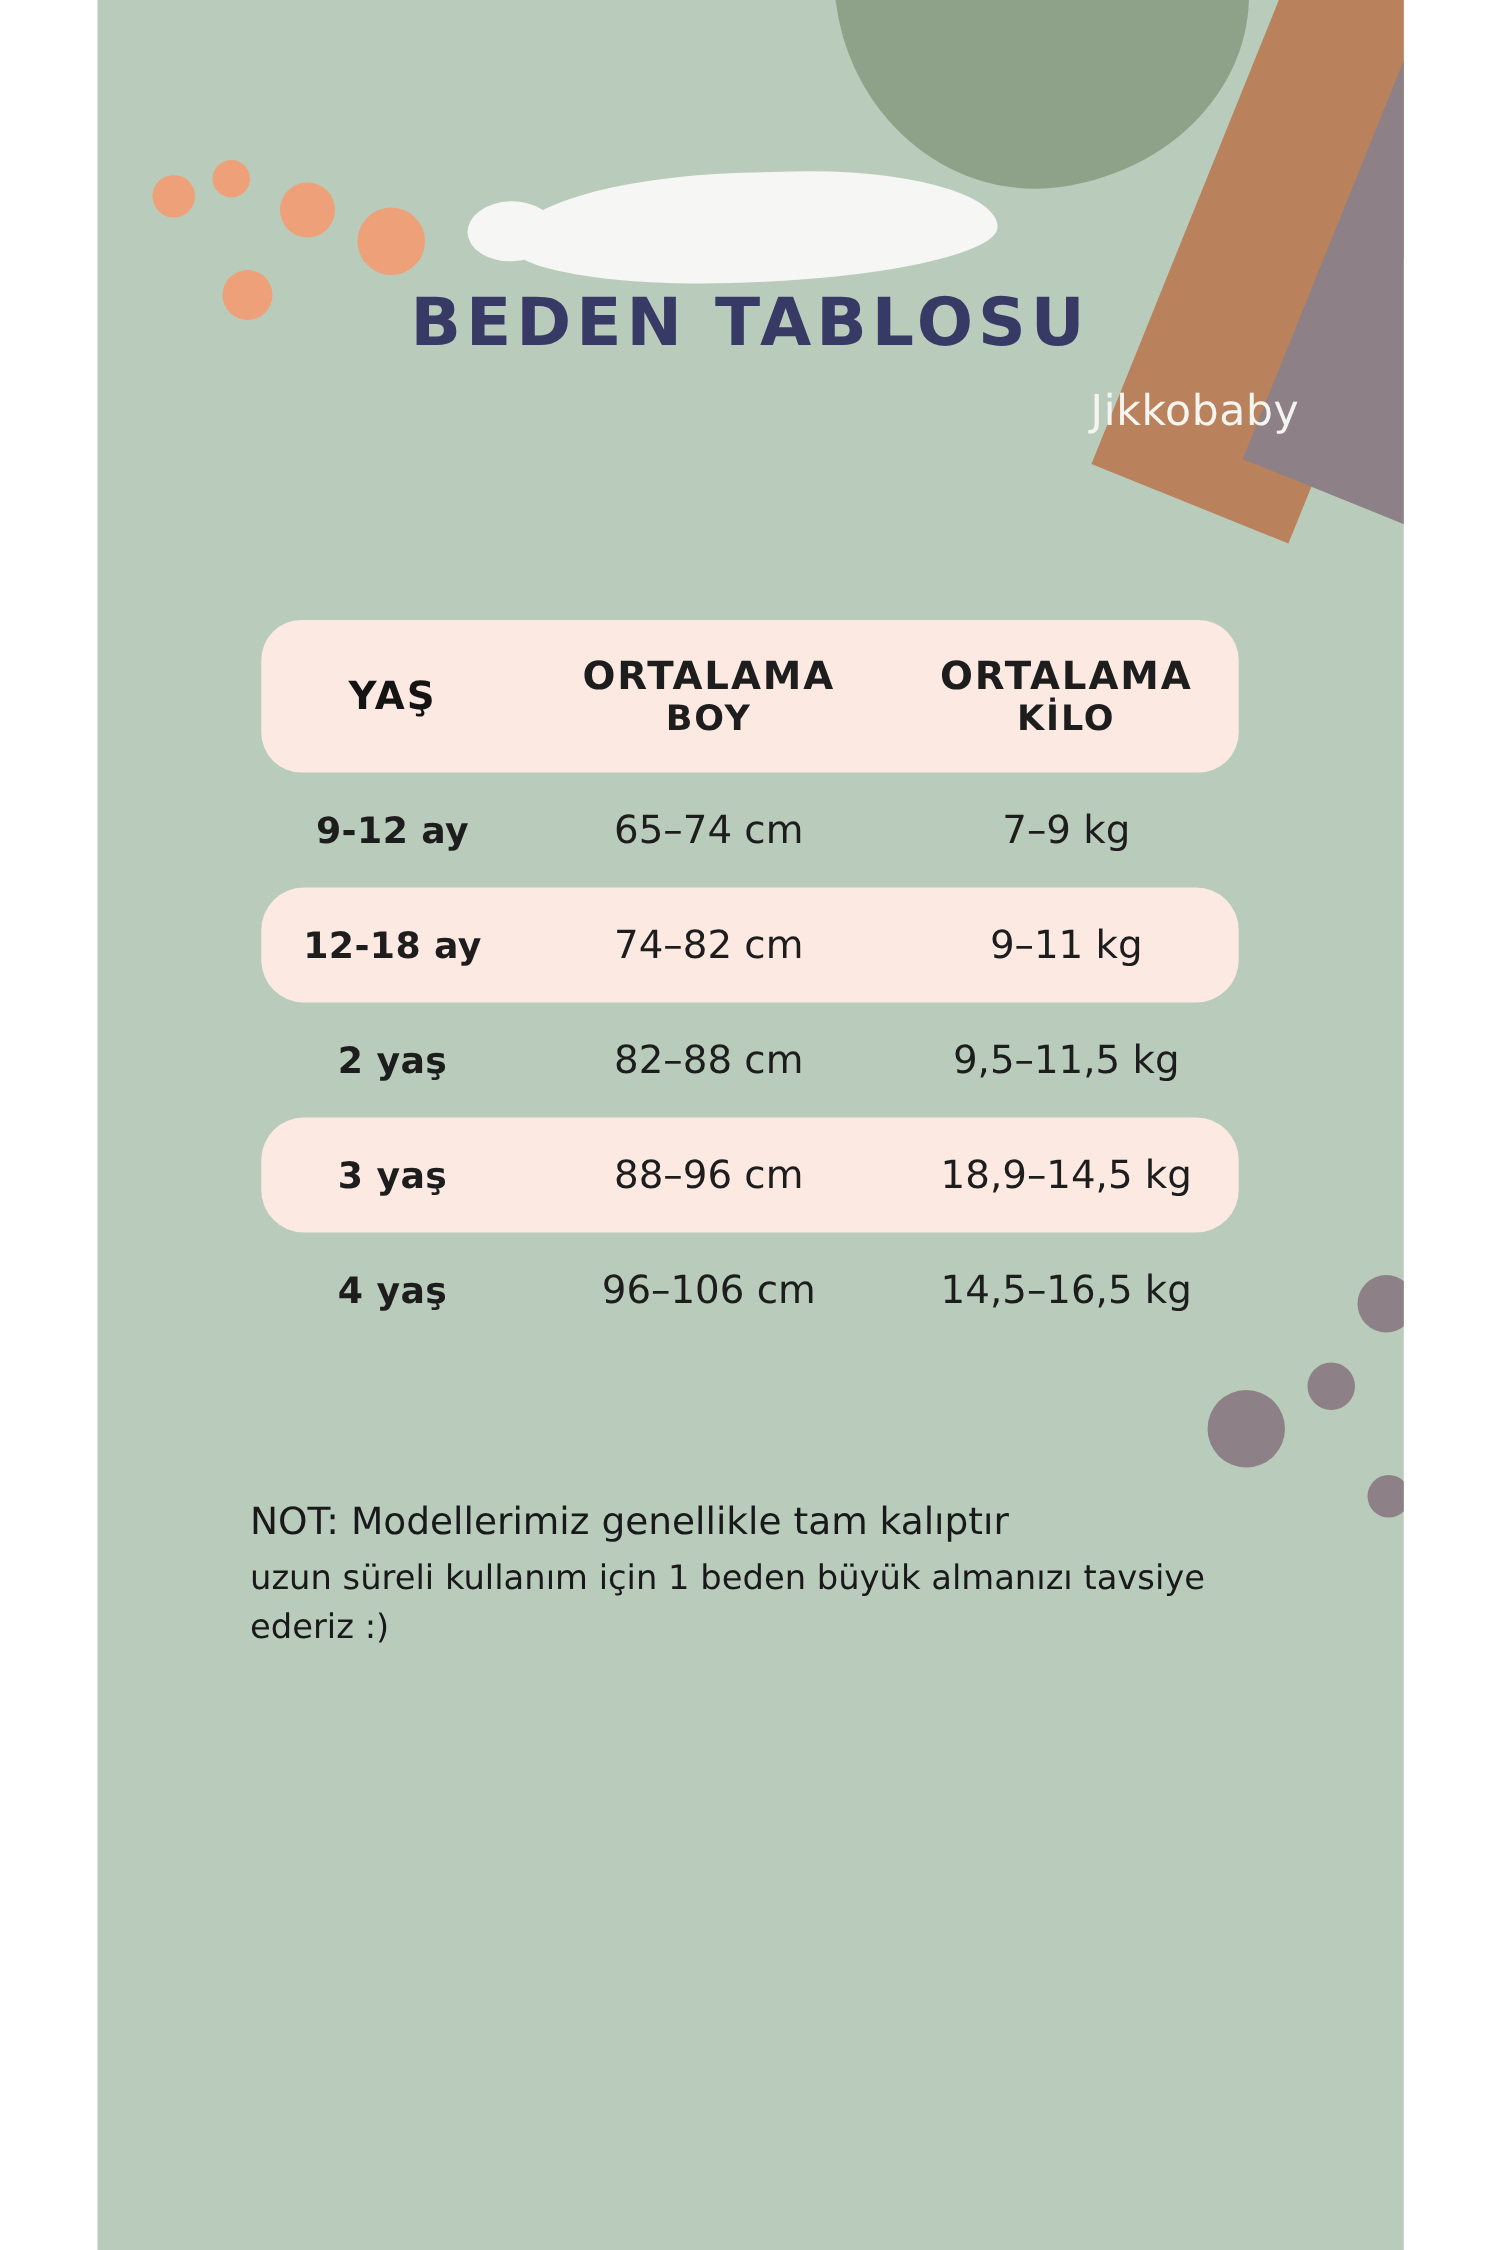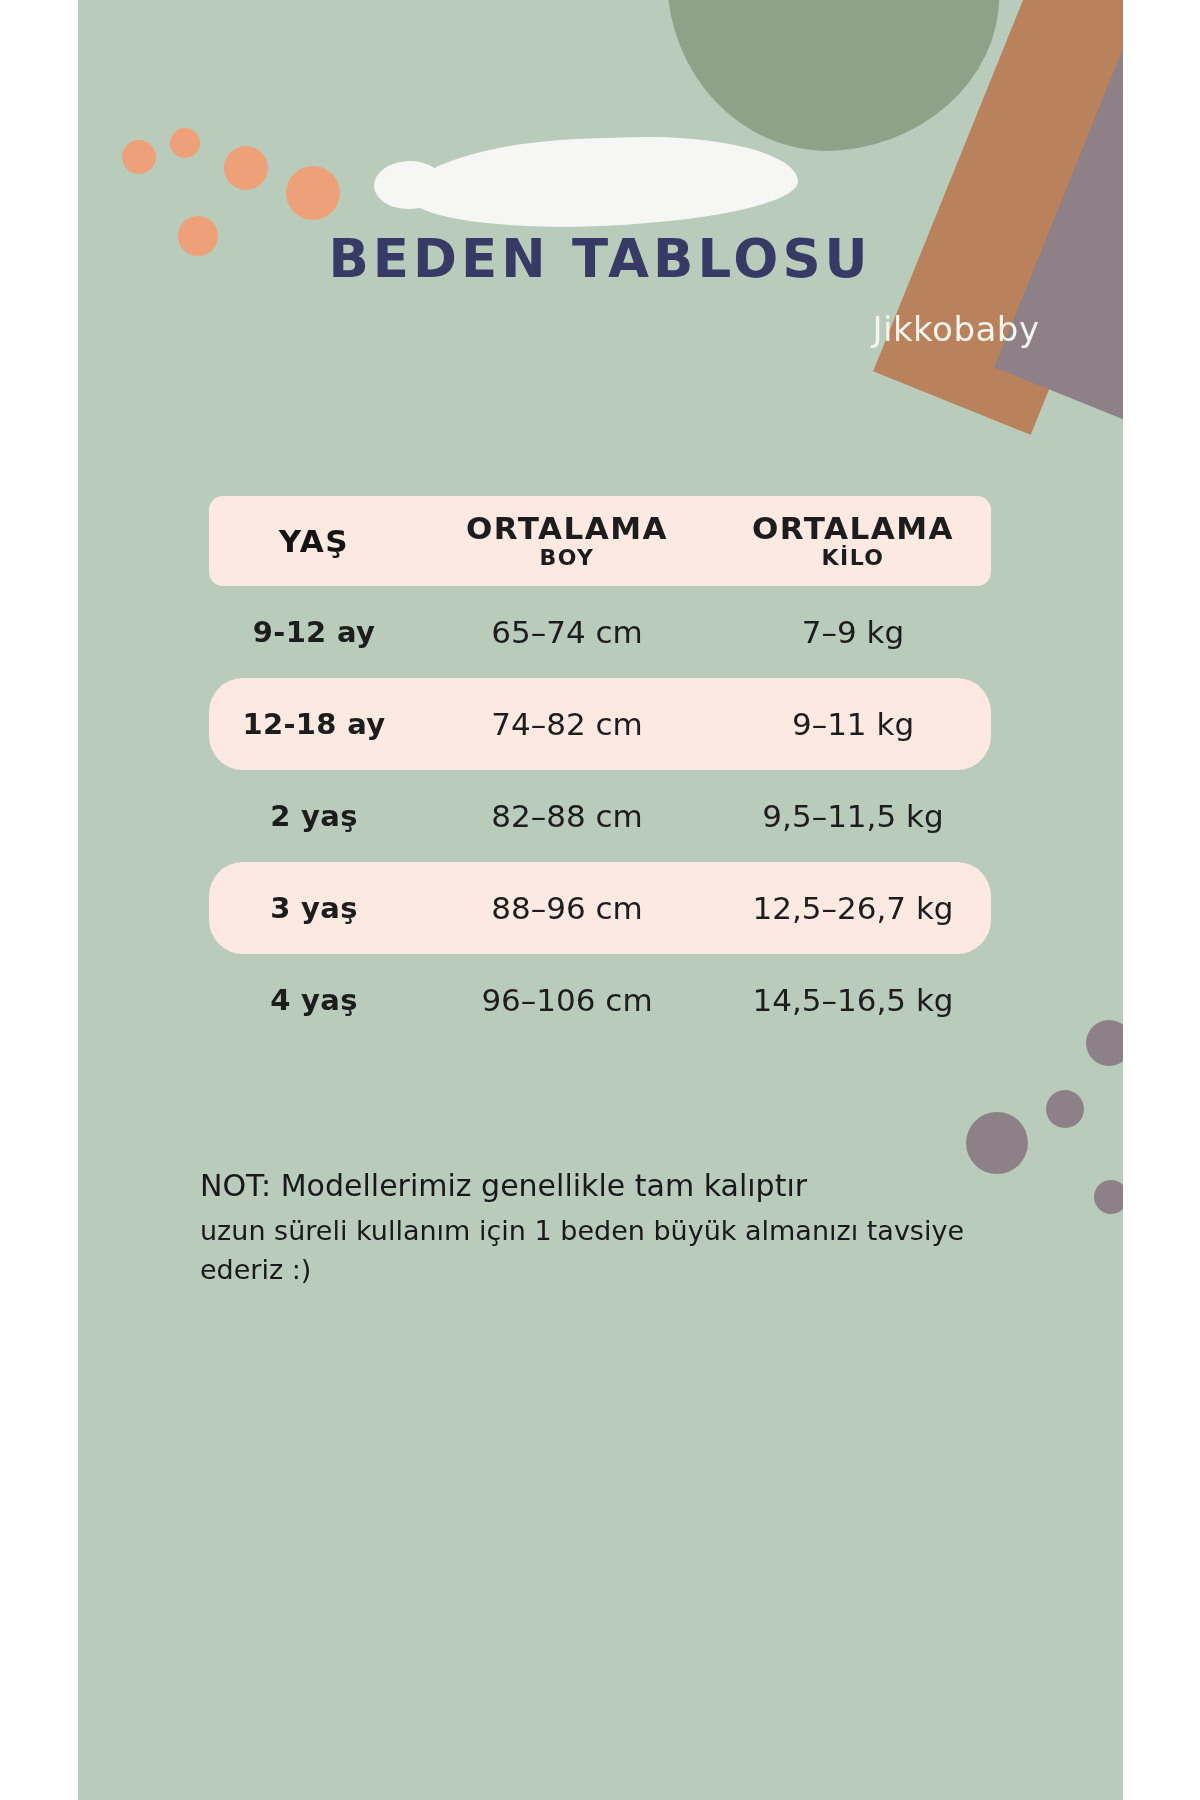--- a/index.html
+++ b/index.html
@@ -122,22 +122,22 @@
     display: flex;
     align-items: center;
     height: 92px;
     border-radius: 34px;
   }
   .row.striped {
     background: #fbe9e2;
   }
   .row.head {
     background: #fbe9e2;
-    height: 90px;
-    border-radius: 14px;
+    height: 122px;
+    border-radius: 32px;
   }
 
   .cell {
     text-align: center;
     color: #1d1d1d;
   }
   .c-age   { width: 210px; }
   .c-h     { width: 296px; }
   .c-w     { width: 276px; }
 
@@ -149,21 +149,21 @@
   }
   .head-stack {
     line-height: 1.12;
   }
   .head-top {
     font-size: 31px;
     font-weight: 700;
     letter-spacing: 1.5px;
   }
   .head-bot {
-    font-size: 22px;
+    font-size: 28px;
     font-weight: 700;
     letter-spacing: 1.5px;
   }
 
   .age {
     font-size: 29px;
     font-weight: 700;
     letter-spacing: 0.3px;
   }
   .val {
@@ -244,21 +244,21 @@
 
     <div class="row">
       <div class="cell c-age age">2 yaş</div>
       <div class="cell c-h val">82–88 cm</div>
       <div class="cell c-w val">9,5–11,5 kg</div>
     </div>
 
     <div class="row striped">
       <div class="cell c-age age">3 yaş</div>
       <div class="cell c-h val">88–96 cm</div>
-      <div class="cell c-w val">12,5–26,7 kg</div>
+      <div class="cell c-w val">18,9–14,5 kg</div>
     </div>
 
     <div class="row">
       <div class="cell c-age age">4 yaş</div>
       <div class="cell c-h val">96–106 cm</div>
       <div class="cell c-w val">14,5–16,5 kg</div>
     </div>
 
   </div>
 

